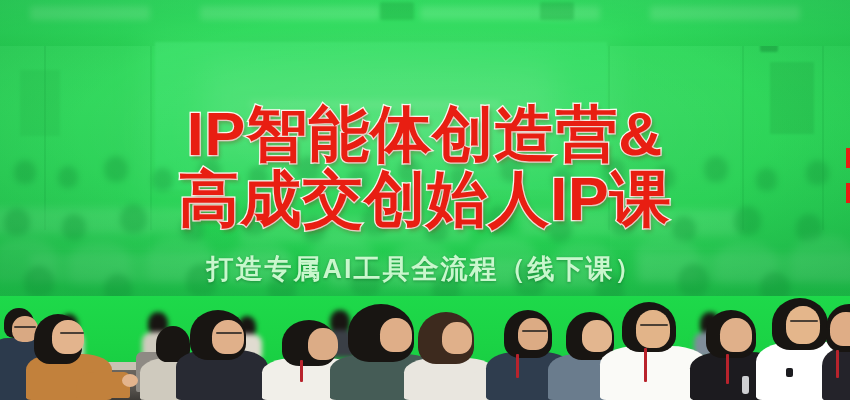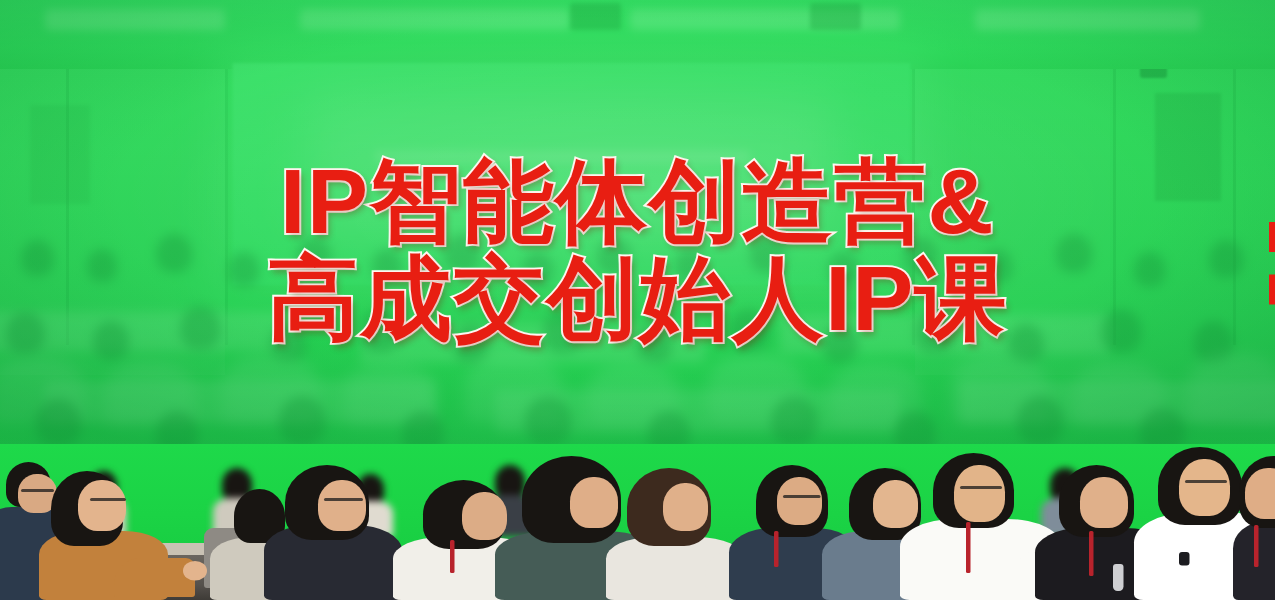--- a/index.html
+++ b/index.html
@@ -408,18 +408,19 @@
       <div class="p-torso" style="left:822px;top:52px;width:60px;height:52px;background:#24232a;"></div>
       <div class="p-hair" style="left:826px;top:8px;width:46px;height:48px;"></div>
       <div class="p-head" style="left:830px;top:16px;width:32px;height:34px;background:#dfad86;"></div>
       <div class="lanyard" style="left:836px;top:54px;height:28px;"></div>
     </div>
   </div>
 
   <div class="title-wrap">
     <div class="title-line" id="title1">IP智能体创造营&amp;</div>
     <div class="title-line" id="title2">高成交创始人IP课</div>
+    <div id="subtitle">打造专属AI工具全流程（线下课）</div>
   </div>
 
   <div class="edge-mark" style="left:846px;top:148px;width:4px;height:20px;"></div>
   <div class="edge-mark" style="left:846px;top:183px;width:4px;height:20px;"></div>
 
 </div>
 
 </body></html>

